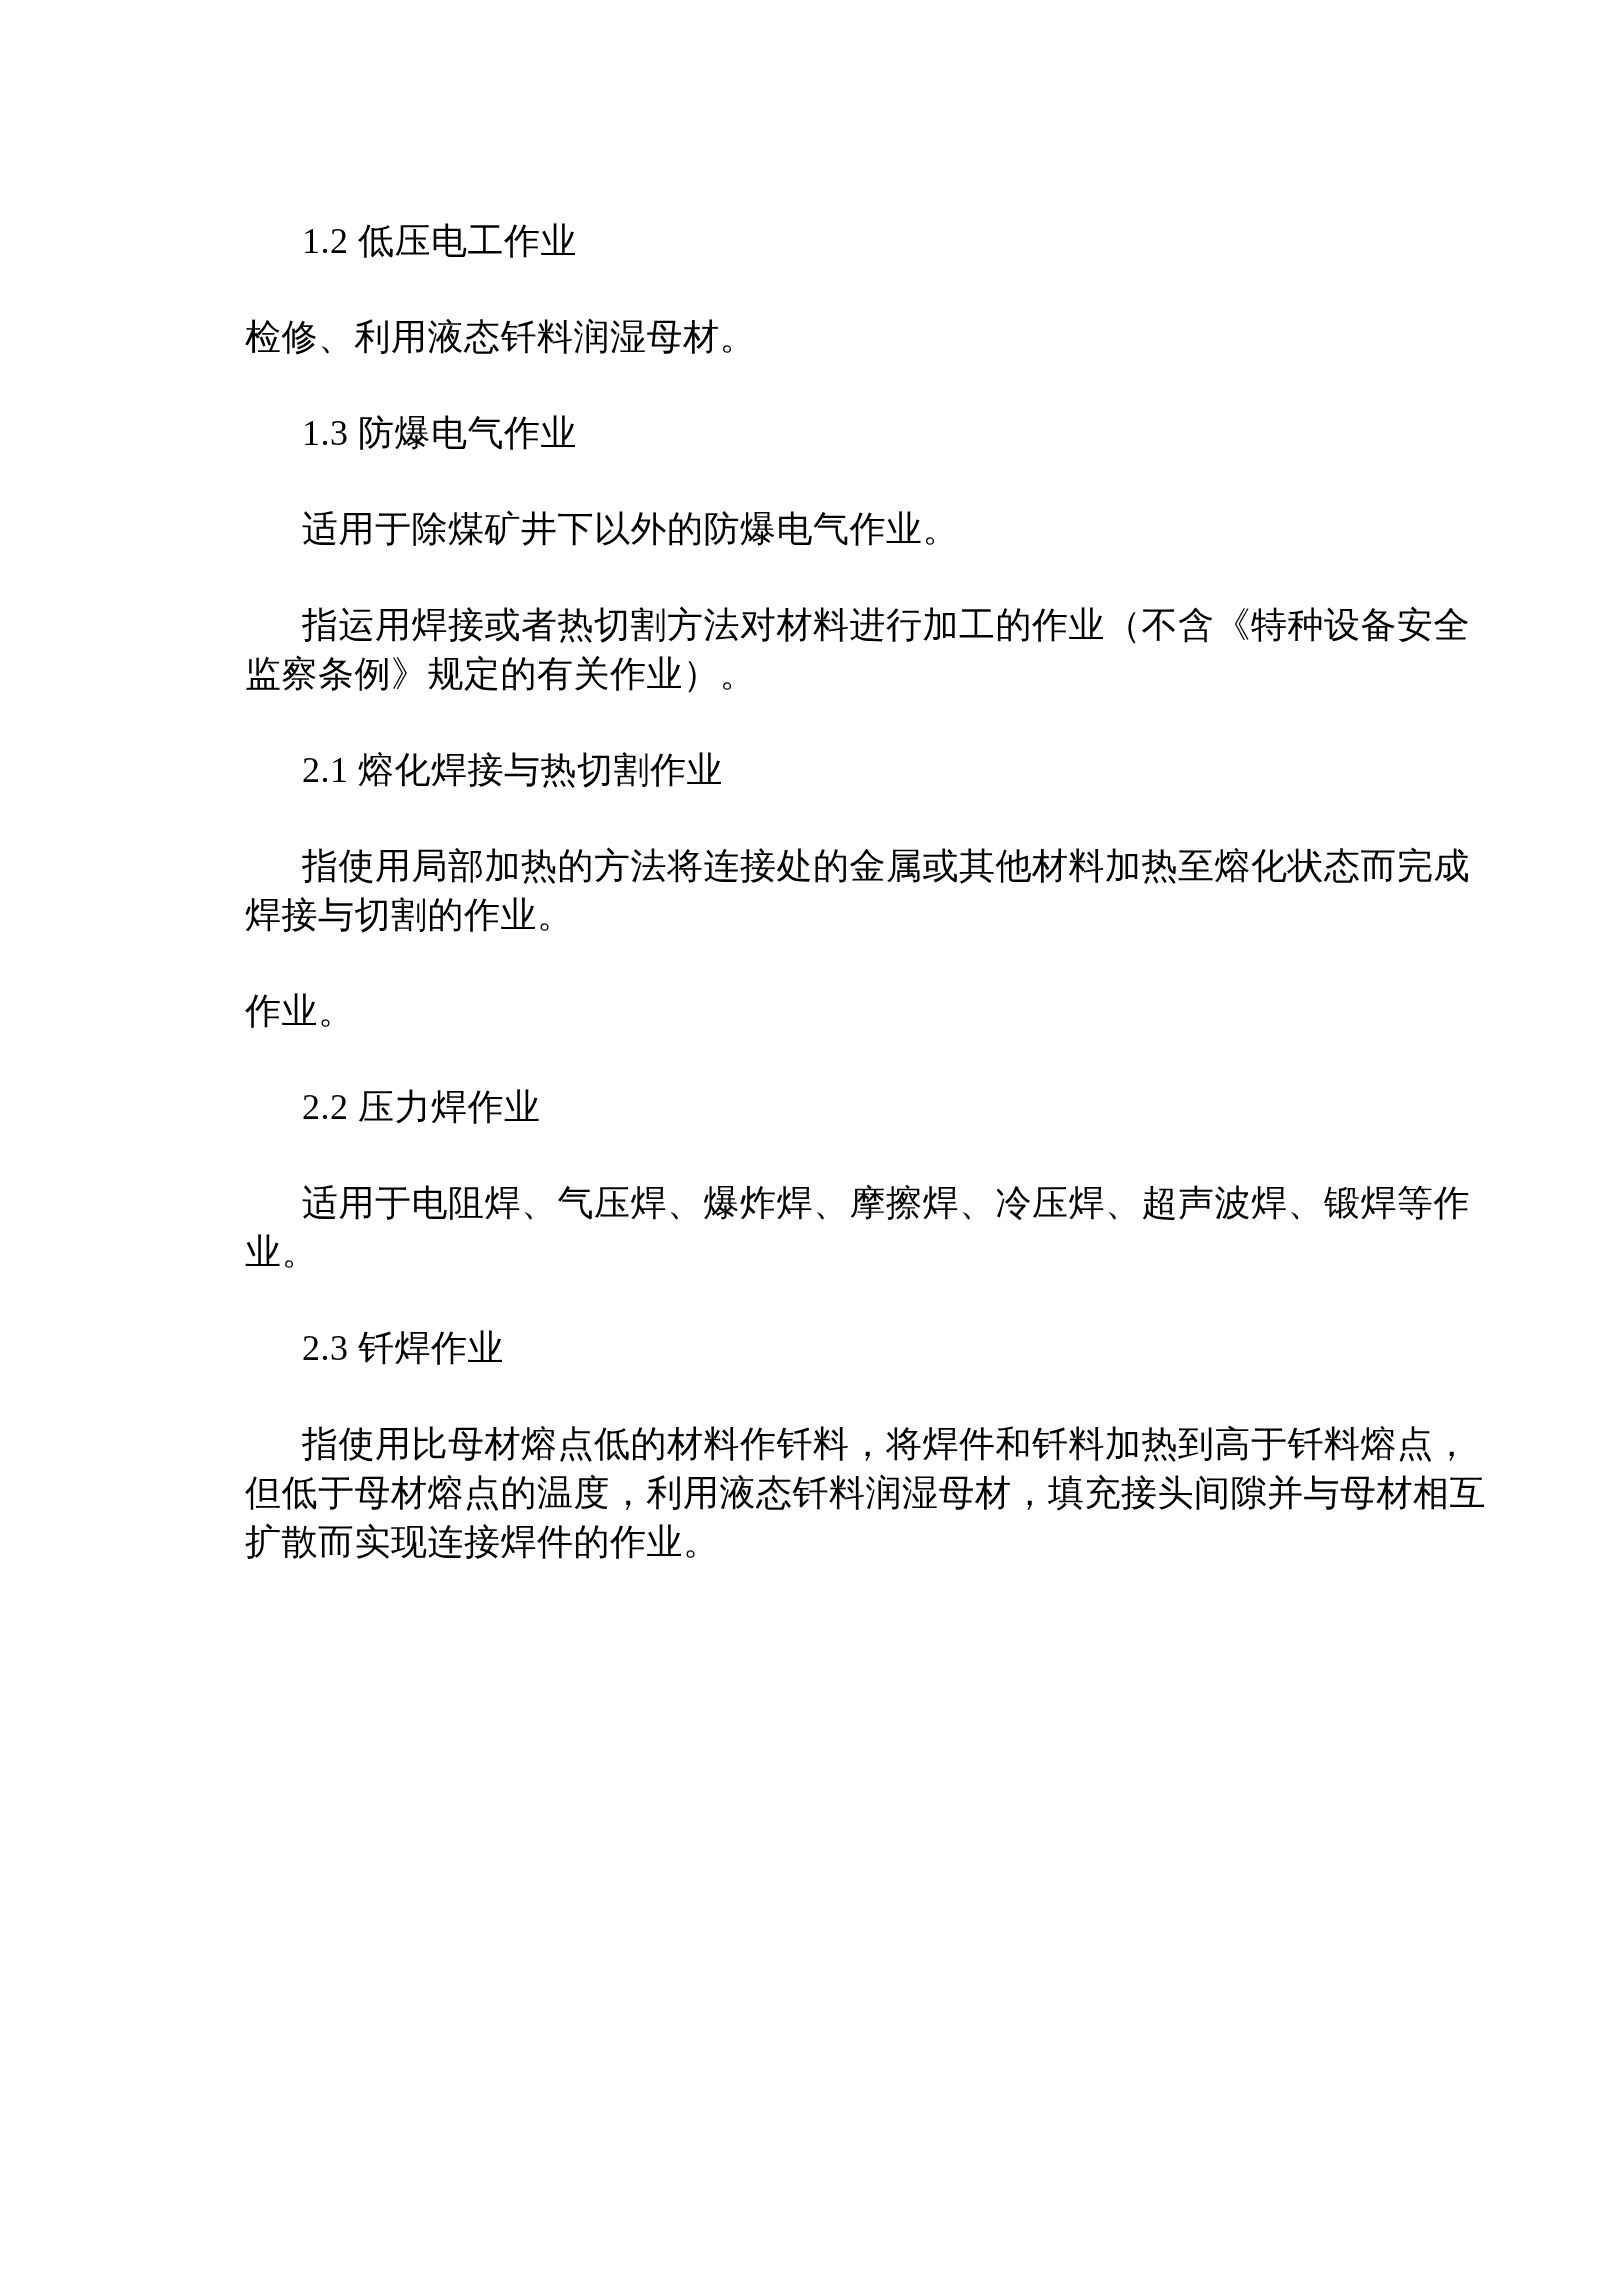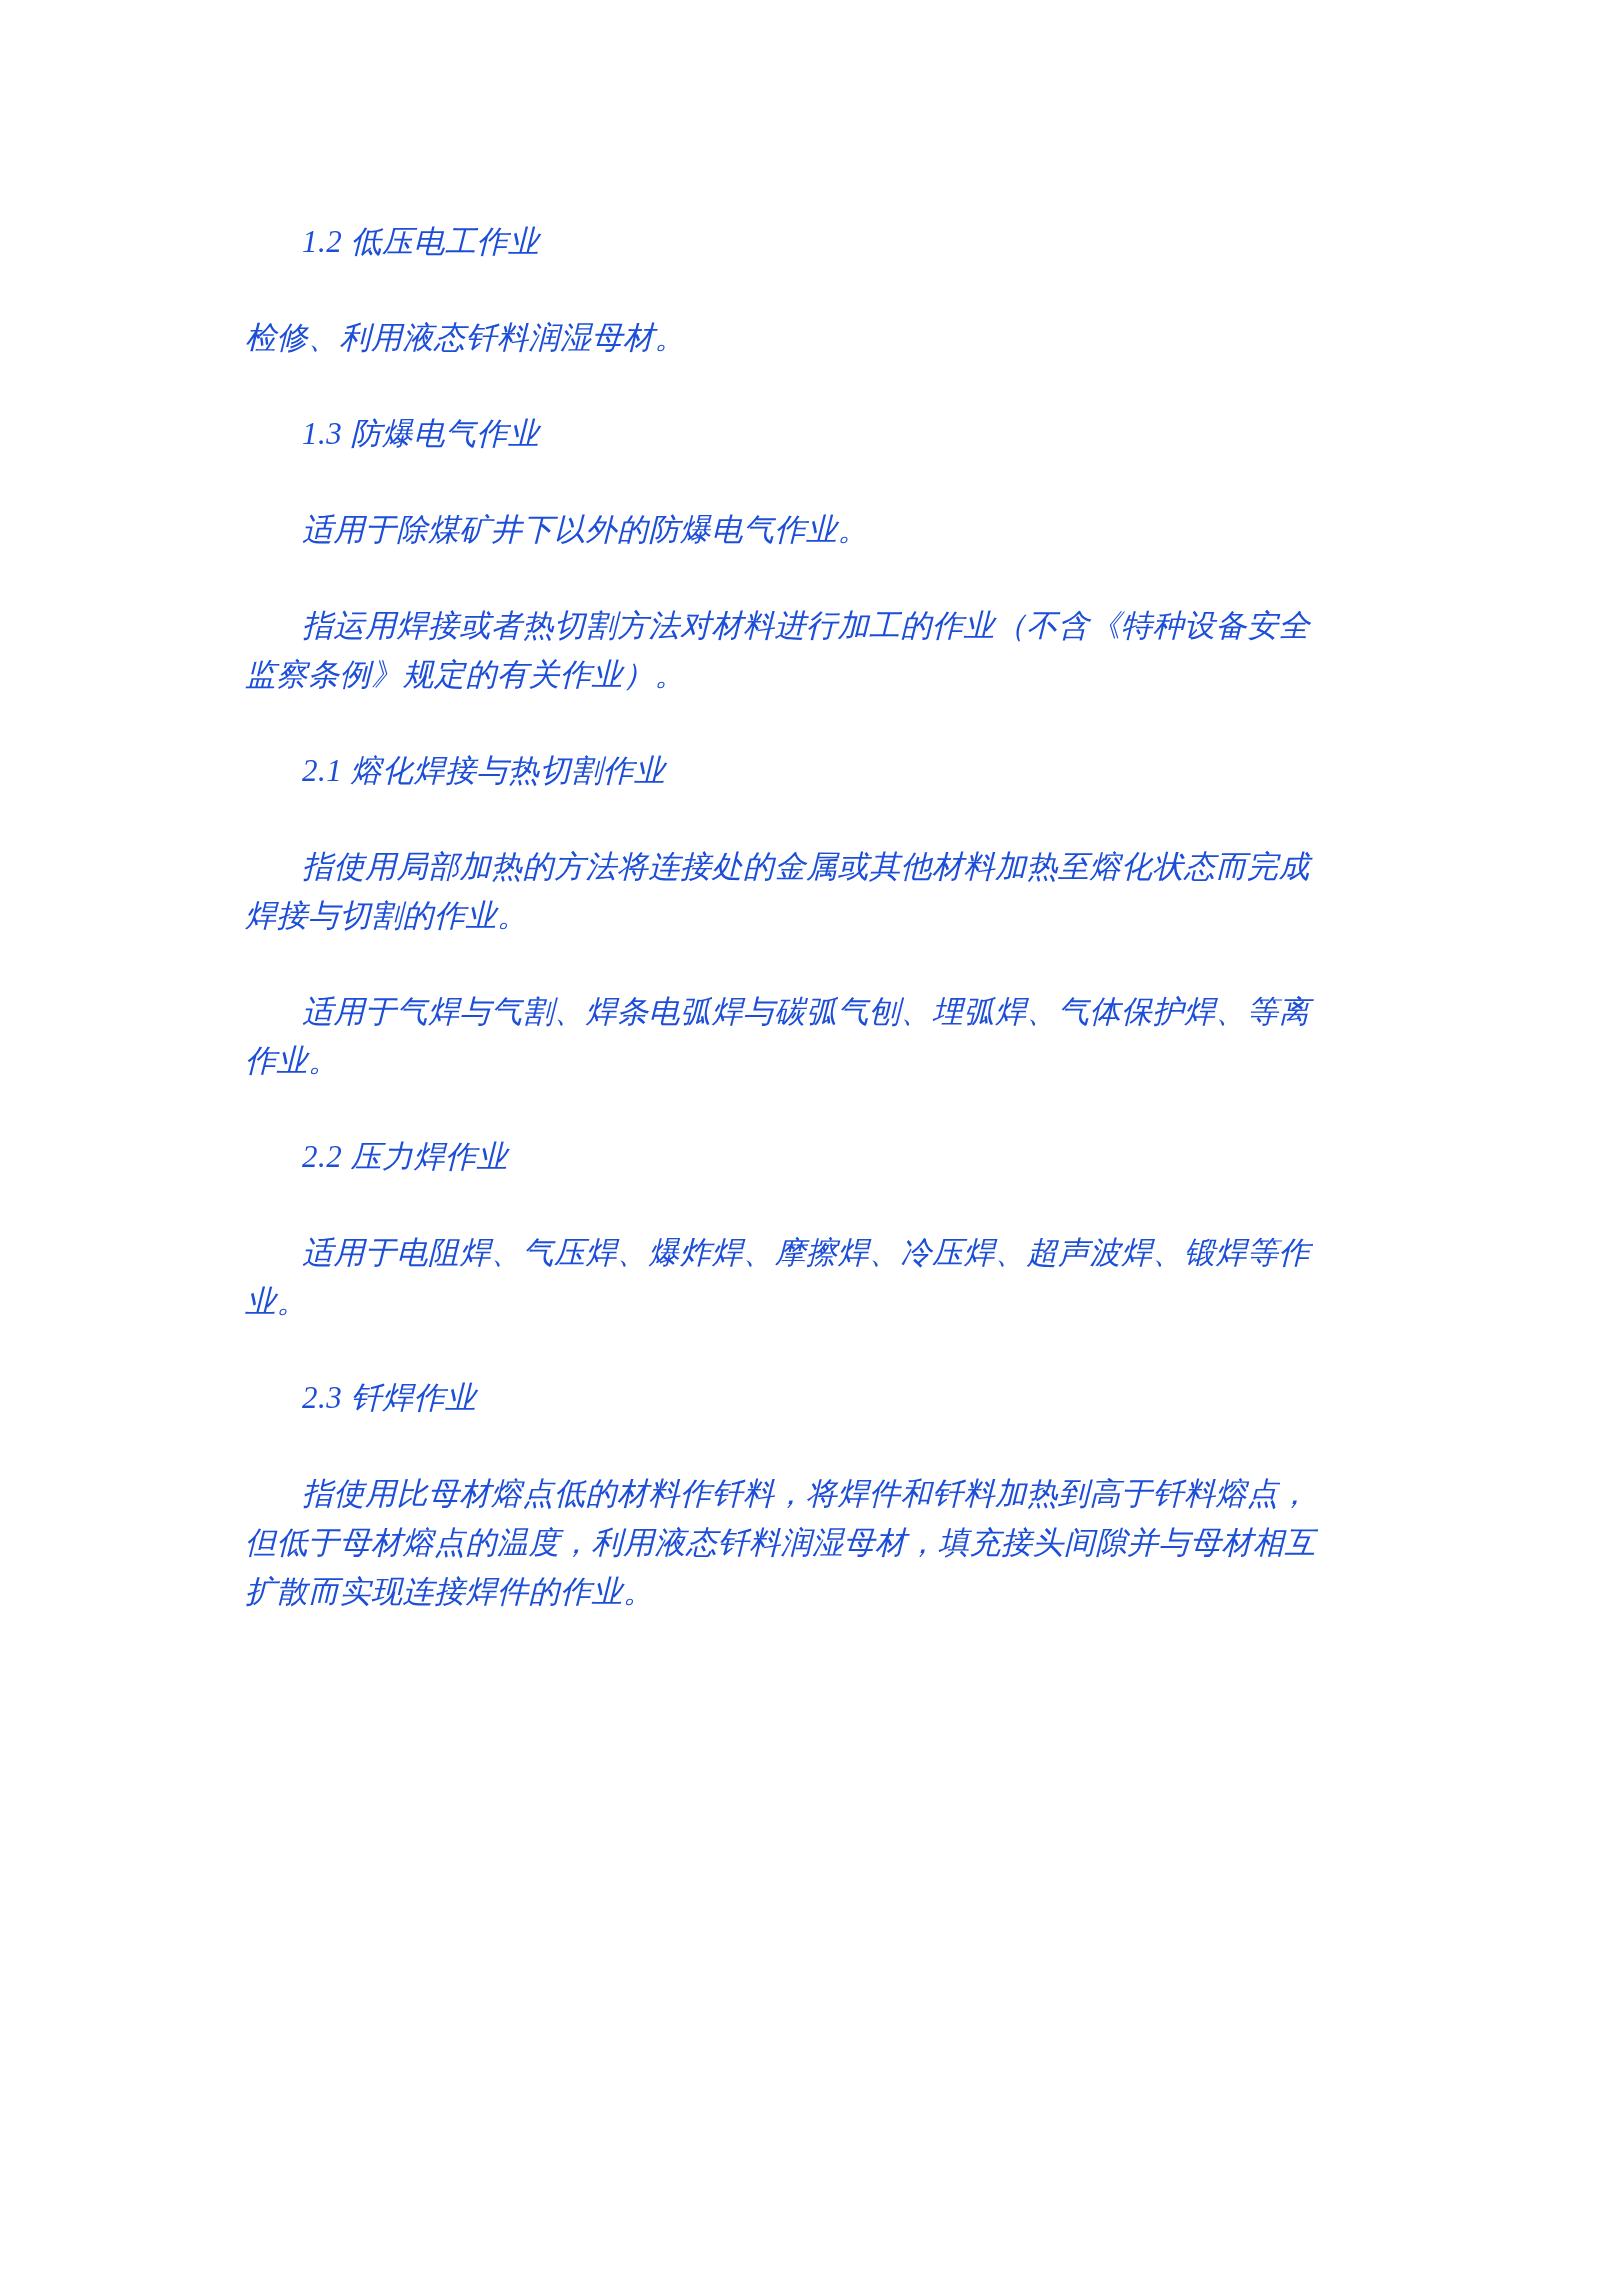--- a/index.html
+++ b/index.html
@@ -12,23 +12,22 @@
     height: 2293px;
     position: relative;
     font-family: "Liberation Serif", "DejaVu Serif", serif;
     overflow: hidden;
   }
   .doc {
     position: absolute;
     left: 245px;
     top: 217px;
     width: 1132px;
-    color: #1d4ed8;
-    font-size: 31px;
-    font-style: italic;
+    color: #000000;
+    font-size: 36px;
   }
   .block {
     margin: 0 0 47px 0;
   }
   .line {
     display: block;
     height: 49px;
     line-height: 49px;
     white-space: nowrap;
     letter-spacing: 0.5px;
@@ -68,21 +67,20 @@
   <div class="block">
     <span class="line first">2.1 熔化焊接与热切割作业</span>
   </div>
 
   <div class="block">
     <span class="line first">指使用局部加热的方法将连接处的金属或其他材料加热至熔化状态而完成</span>
     <span class="line">焊接与切割的作业。</span>
   </div>
 
   <div class="block">
-    <span class="line first">适用于气焊与气割、焊条电弧焊与碳弧气刨、埋弧焊、气体保护焊、等离</span>
     <span class="line">作业。</span>
   </div>
 
   <div class="block">
     <span class="line first">2.2 压力焊作业</span>
   </div>
 
 
   <div class="block">
     <span class="line first">适用于电阻焊、气压焊、爆炸焊、摩擦焊、冷压焊、超声波焊、锻焊等作</span>

